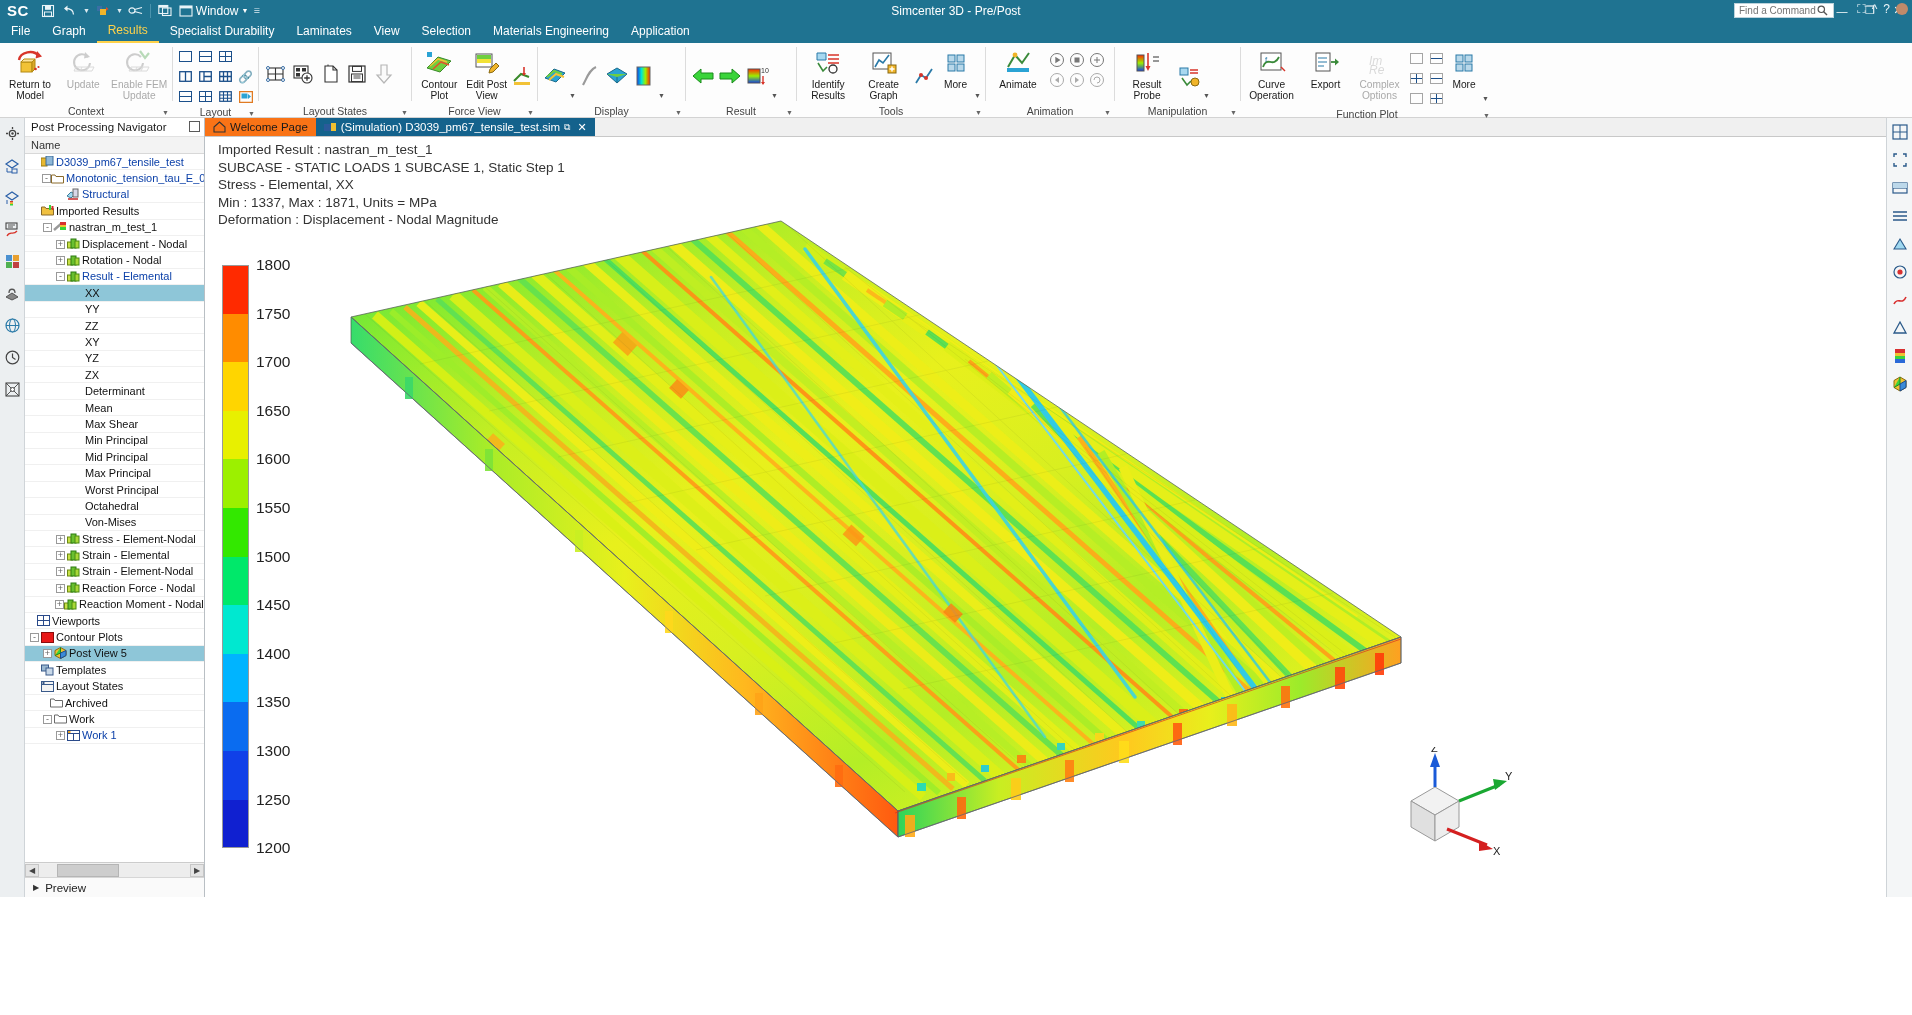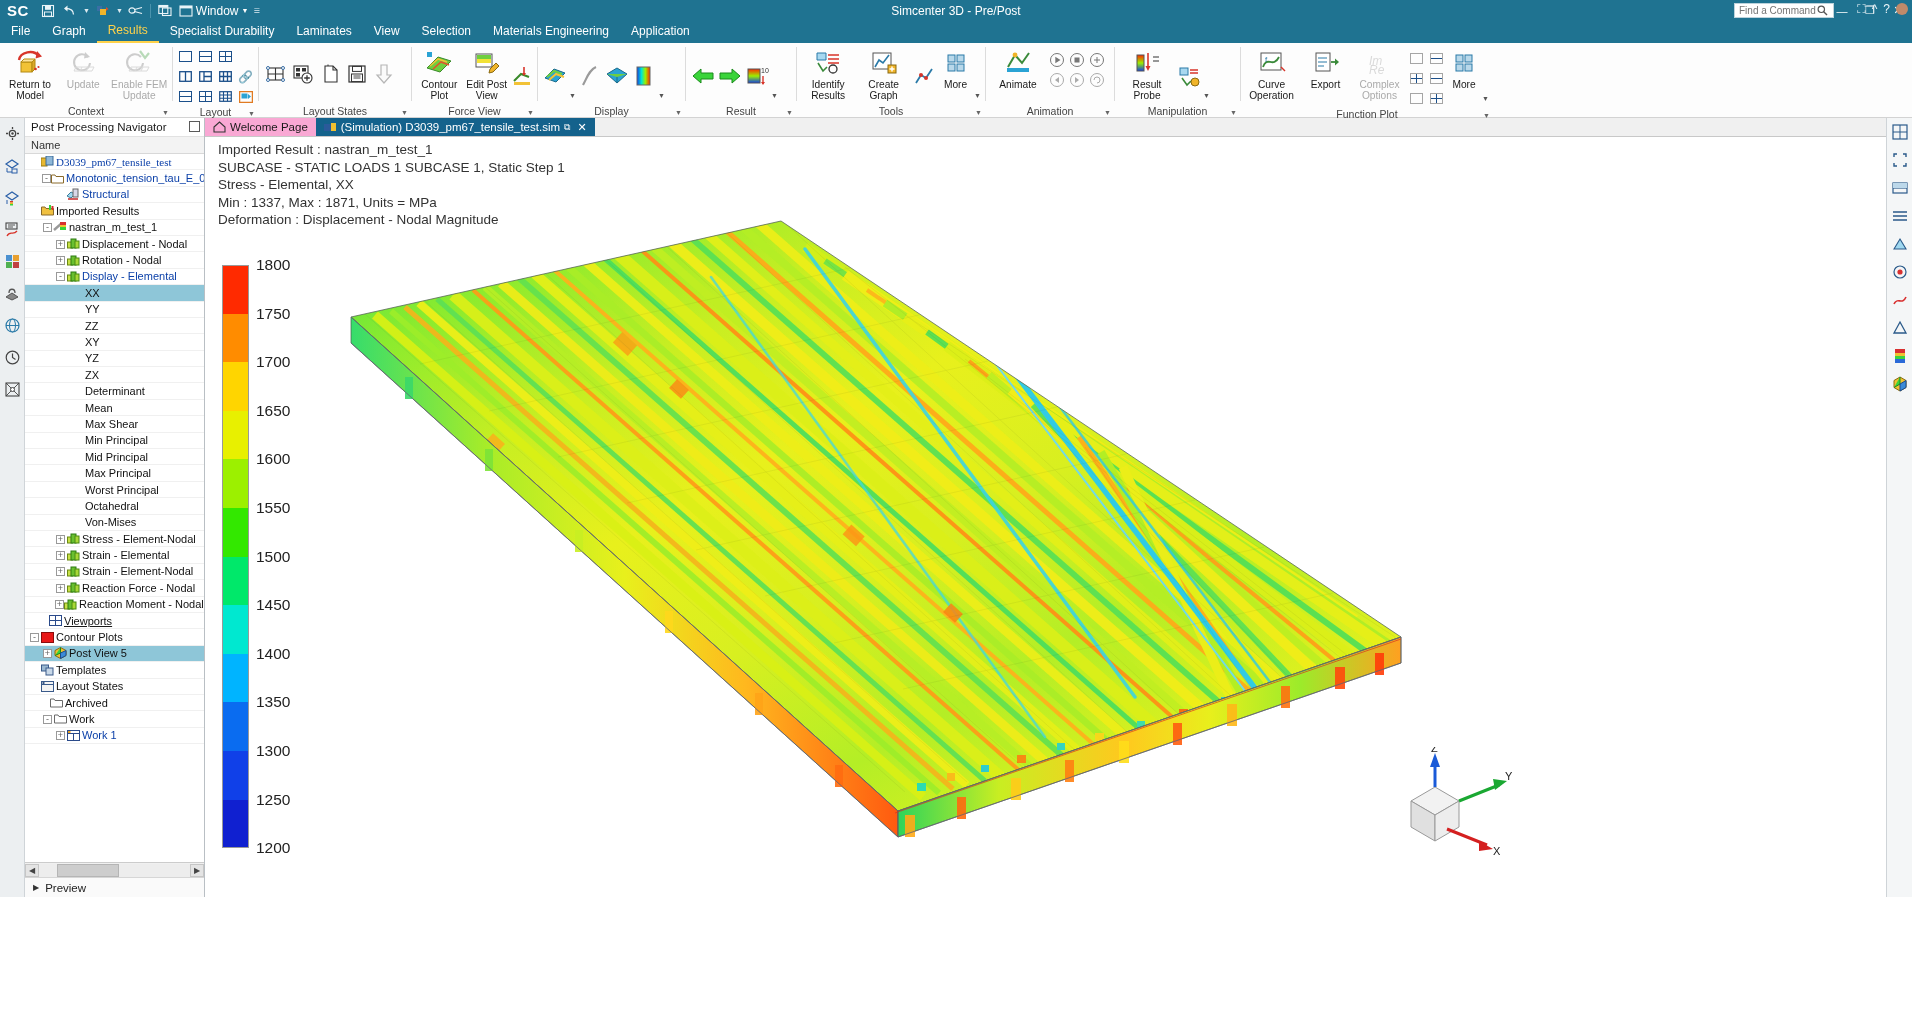--- a/index.html
+++ b/index.html
@@ -160,21 +160,21 @@
   
   .tabstrip {
     position:absolute; left:205px; top:118px; width:1707px; height:19px;
     background:#f0f0f0; display:flex; align-items:flex-end;
     border-bottom:1px solid #c8c8c8;
   }
   .vtab {
     height:18px; display:flex; align-items:center; gap:4px;
     padding:0 8px; font-size:11.5px; cursor:default; white-space:nowrap;
   }
-  .vtab.inactive { background:#f9a8d4; color:#1a1a1a; }
+  .vtab.inactive { background:#f97316; color:#1a1a1a; }
   .vtab.active { background:#14628c; color:#ffffff; }
   .vtab .x { font-size:11px; margin-left:3px; }
   .vtab .dup { font-size:9px; }
 
   
   .viewport {
     position:absolute; left:205px; top:137px; width:1340px; height:760px;
     background:#ffffff; overflow:hidden;
   }
   .vp-text {
@@ -878,21 +878,21 @@
 
   <div class="nav">
     <div class="nav-title">
       <span>Post Processing Navigator</span>
       <span class="nav-pin"></span>
     </div>
     <div class="nav-head">
       <span>Name</span>
     </div>
     <div class="tree" id="tree">
-        <div class="trow" style="padding-left: 4px; font-family: Liberation Serif, serif;">
+        <div class="trow" style="padding-left: 4px;">
           <span class="tw"></span>
           <span class="tic">
             <svg width="13" height="12">
               <rect x="0" y="2" width="6" height="8" fill="#e8b830" stroke="#9a7a10"></rect>
               <rect x="5" y="0" width="7" height="9" fill="#8fb8d8" stroke="#3a6a9a"></rect>
             </svg>
           </span>
           <span class="tlbl blue">D3039_pm67_tensile_test</span>
         </div>
         <div class="trow" style="padding-left: 17px;">
@@ -962,21 +962,21 @@
         </div>
         <div class="trow" style="padding-left: 30px;">
           <span class="tw"><span>-</span></span>
           <span class="tic">
             <svg width="13" height="11">
               <rect x="0.5" y="4" width="5" height="6" fill="#c8e048" stroke="#6a8a10"></rect>
               <rect x="4" y="1" width="5" height="9" fill="#6ac030" stroke="#2a7a10"></rect>
               <rect x="8" y="3" width="4" height="7" fill="#a8d838" stroke="#4a8a10"></rect>
             </svg>
           </span>
-          <span class="tlbl blue">Display - Elemental</span>
+          <span class="tlbl blue">Result - Elemental</span>
         </div>
         <div class="trow sel" style="padding-left: 43px;">
           <span class="tw"></span>
           <span style="width: 6px; display: inline-block;"></span>
           <span class="tlbl">XX</span>
         </div>
         <div class="trow" style="padding-left: 43px;">
           <span class="tw"></span>
           <span style="width: 6px; display: inline-block;"></span>
           <span class="tlbl">YY</span>
@@ -1094,21 +1094,21 @@
           <span class="tw"><span>+</span></span>
           <span class="tic">
             <svg width="13" height="11">
               <rect x="0.5" y="4" width="5" height="6" fill="#c8e048" stroke="#6a8a10"></rect>
               <rect x="4" y="1" width="5" height="9" fill="#6ac030" stroke="#2a7a10"></rect>
               <rect x="8" y="3" width="4" height="7" fill="#a8d838" stroke="#4a8a10"></rect>
             </svg>
           </span>
           <span class="tlbl">Reaction Moment - Nodal</span>
         </div>
-        <div class="trow" style="padding-left: 12px; text-decoration: underline;">
+        <div class="trow" style="padding-left: 0;">
           <span class="tw"></span>
           <span class="tic">
             <svg width="13" height="11">
               <rect x="0.5" y="0.5" width="12" height="10" fill="#fff" stroke="#2a4a8a" stroke-width="1"></rect>
               <path d="M6.5 0.5 L6.5 10.5 M0.5 5.5 L12.5 5.5" stroke="#2a4a8a"></path>
             </svg>
           </span>
           <span class="tlbl">Viewports</span>
         </div>
         <div class="trow" style="padding-left: 4px;">

